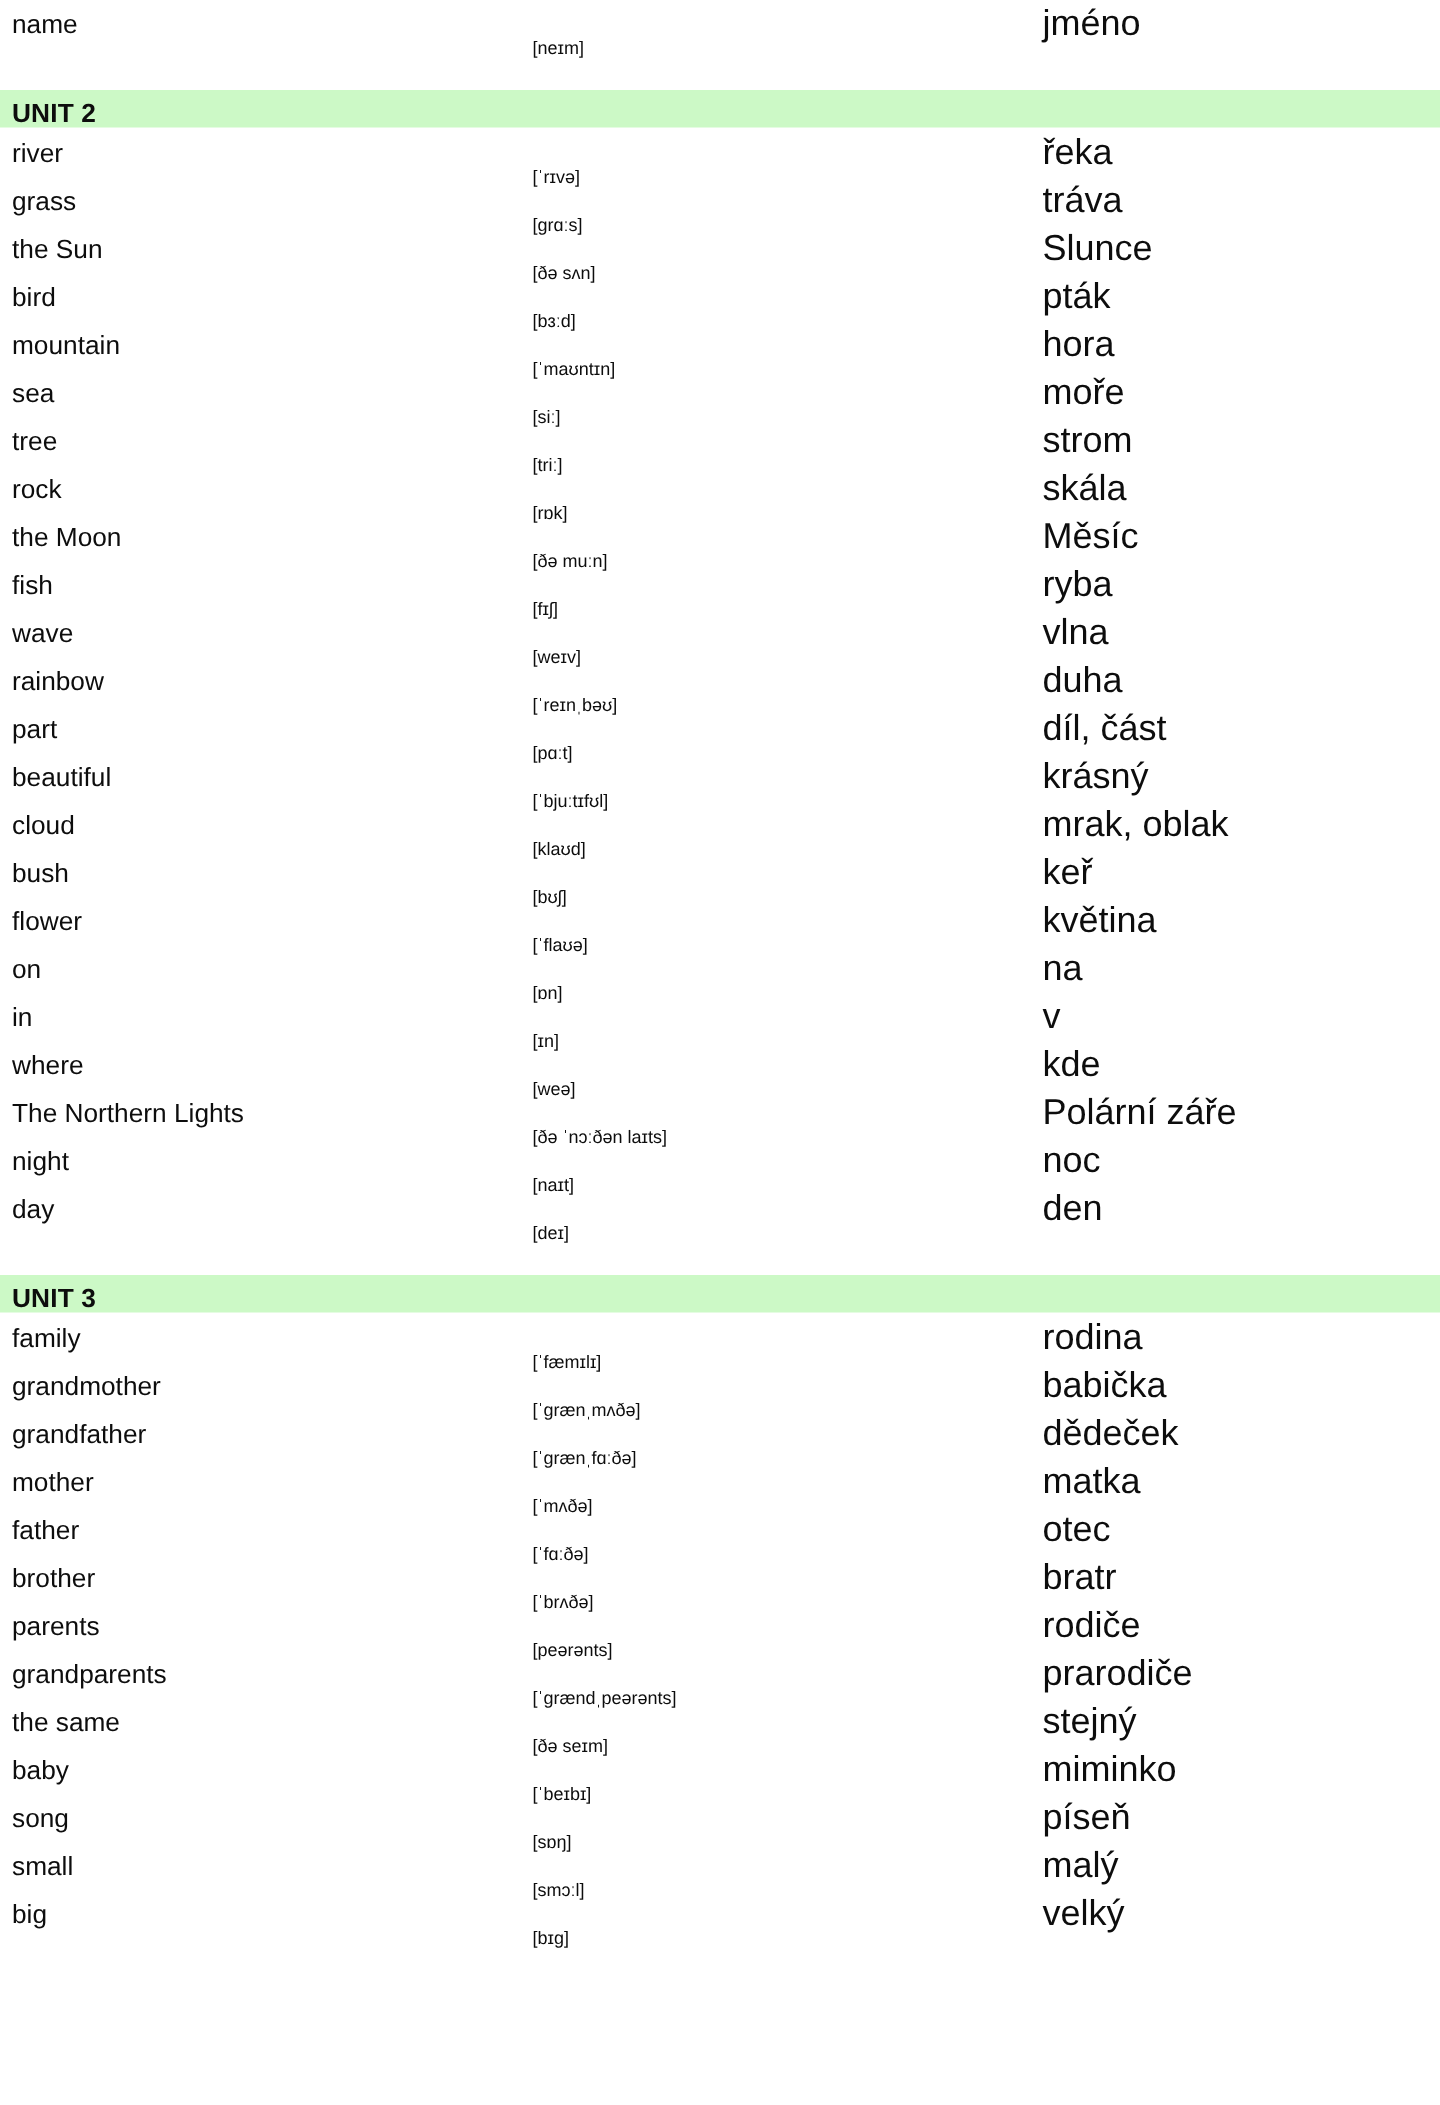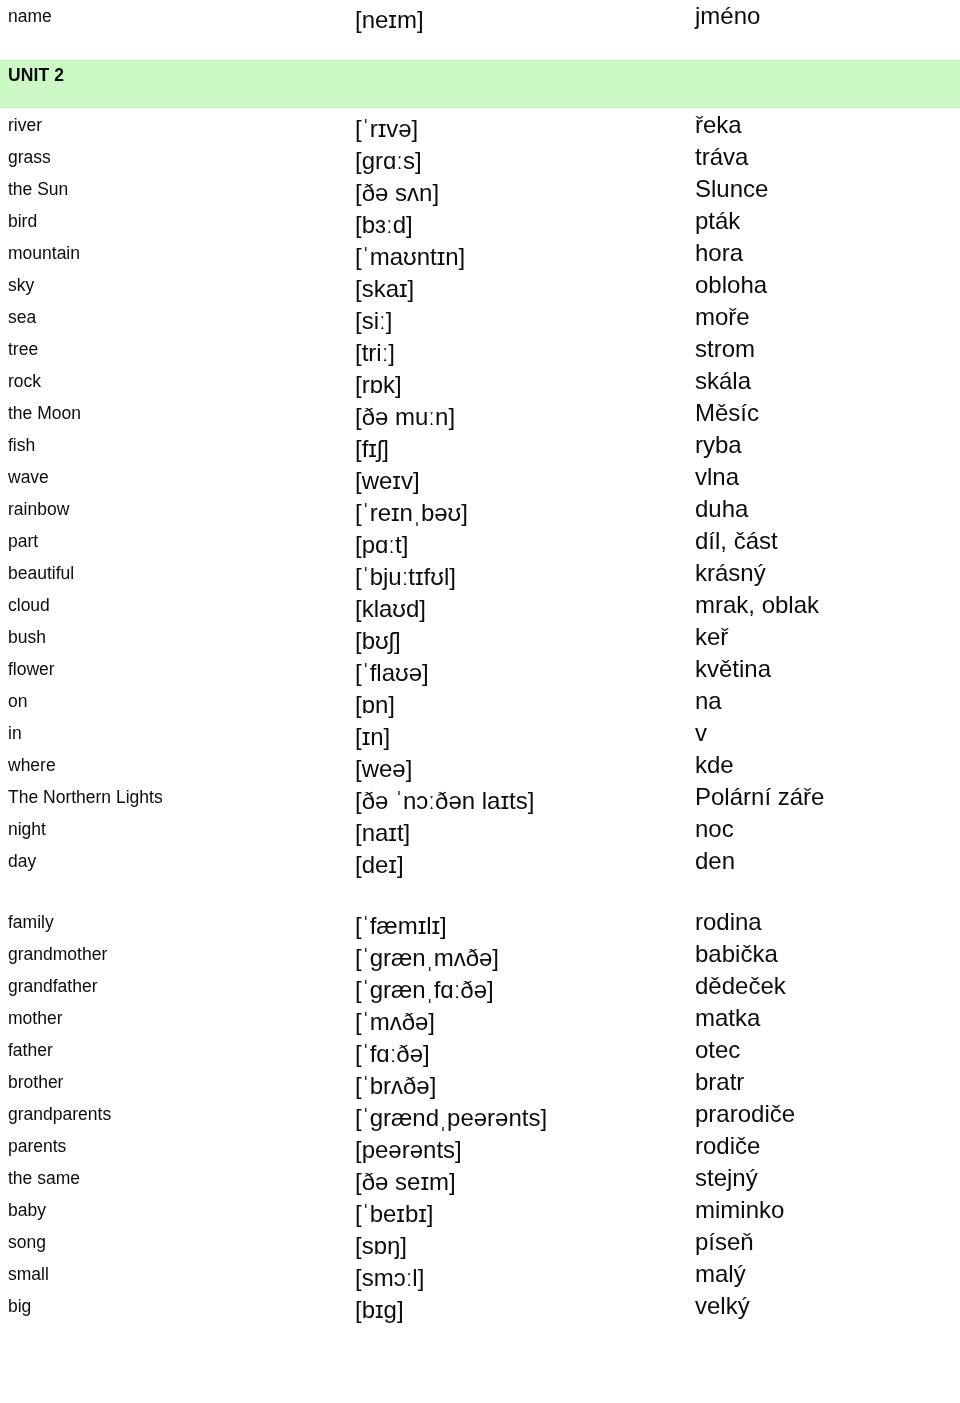--- a/index.html
+++ b/index.html
@@ -31,34 +31,34 @@
   }
   .vrow .c-word {
     position: absolute;
     left: 8px;
     top: 0;
     font-size: 17.5px;
   }
   .vrow .c-ipa {
     position: absolute;
     left: 355px;
-    top: 4px;
-    font-size: 24px;
+    top: 16px;
+    font-size: 12px;
   }
   .vrow .c-cz {
     position: absolute;
     left: 695px;
     top: 0;
     font-size: 24px;
   }
 
   
   .unit-bar {
     width: 960px;
-    height: 48px;
+    height: 25px;
     line-height: 31px;
     background: #ccf9c6;
     font-weight: bold;
     font-size: 17.5px;
     padding-left: 8px;
     box-sizing: border-box;
     letter-spacing: 0.1px;
   }
 
   
@@ -97,25 +97,20 @@
         <span class="c-word">bird</span>
         <span class="c-ipa">[bɜːd]</span>
         <span class="c-cz">pták</span>
       </div>
       <div class="vrow">
         <span class="c-word">mountain</span>
         <span class="c-ipa">[ˈmaʊntɪn]</span>
         <span class="c-cz">hora</span>
       </div>
       <div class="vrow">
-        <span class="c-word">sky</span>
-        <span class="c-ipa">[skaɪ]</span>
-        <span class="c-cz">obloha</span>
-      </div>
-      <div class="vrow">
         <span class="c-word">sea</span>
         <span class="c-ipa">[siː]</span>
         <span class="c-cz">moře</span>
       </div>
       <div class="vrow">
         <span class="c-word">tree</span>
         <span class="c-ipa">[triː]</span>
         <span class="c-cz">strom</span>
       </div>
       <div class="vrow">
@@ -192,20 +187,21 @@
         <span class="c-word">night</span>
         <span class="c-ipa">[naɪt]</span>
         <span class="c-cz">noc</span>
       </div>
       <div class="vrow">
         <span class="c-word">day</span>
         <span class="c-ipa">[deɪ]</span>
         <span class="c-cz">den</span>
       </div>
       <div class="gap-before-unit"></div>
+      <div class="unit-bar">UNIT 3</div>
       <div class="gap-after-unit"></div>
       <div class="vrow">
         <span class="c-word">family</span>
         <span class="c-ipa">[ˈfæmɪlɪ]</span>
         <span class="c-cz">rodina</span>
       </div>
       <div class="vrow">
         <span class="c-word">grandmother</span>
         <span class="c-ipa">[ˈgrænˌmʌðə]</span>
         <span class="c-cz">babička</span>
@@ -224,30 +220,30 @@
         <span class="c-word">father</span>
         <span class="c-ipa">[ˈfɑːðə]</span>
         <span class="c-cz">otec</span>
       </div>
       <div class="vrow">
         <span class="c-word">brother</span>
         <span class="c-ipa">[ˈbrʌðə]</span>
         <span class="c-cz">bratr</span>
       </div>
       <div class="vrow">
+        <span class="c-word">parents</span>
+        <span class="c-ipa">[peərənts]</span>
+        <span class="c-cz">rodiče</span>
+      </div>
+      <div class="vrow">
         <span class="c-word">grandparents</span>
         <span class="c-ipa">[ˈgrændˌpeərənts]</span>
         <span class="c-cz">prarodiče</span>
       </div>
       <div class="vrow">
-        <span class="c-word">parents</span>
-        <span class="c-ipa">[peərənts]</span>
-        <span class="c-cz">rodiče</span>
-      </div>
-      <div class="vrow">
         <span class="c-word">the same</span>
         <span class="c-ipa">[ðə seɪm]</span>
         <span class="c-cz">stejný</span>
       </div>
       <div class="vrow">
         <span class="c-word">baby</span>
         <span class="c-ipa">[ˈbeɪbɪ]</span>
         <span class="c-cz">miminko</span>
       </div>
       <div class="vrow">

